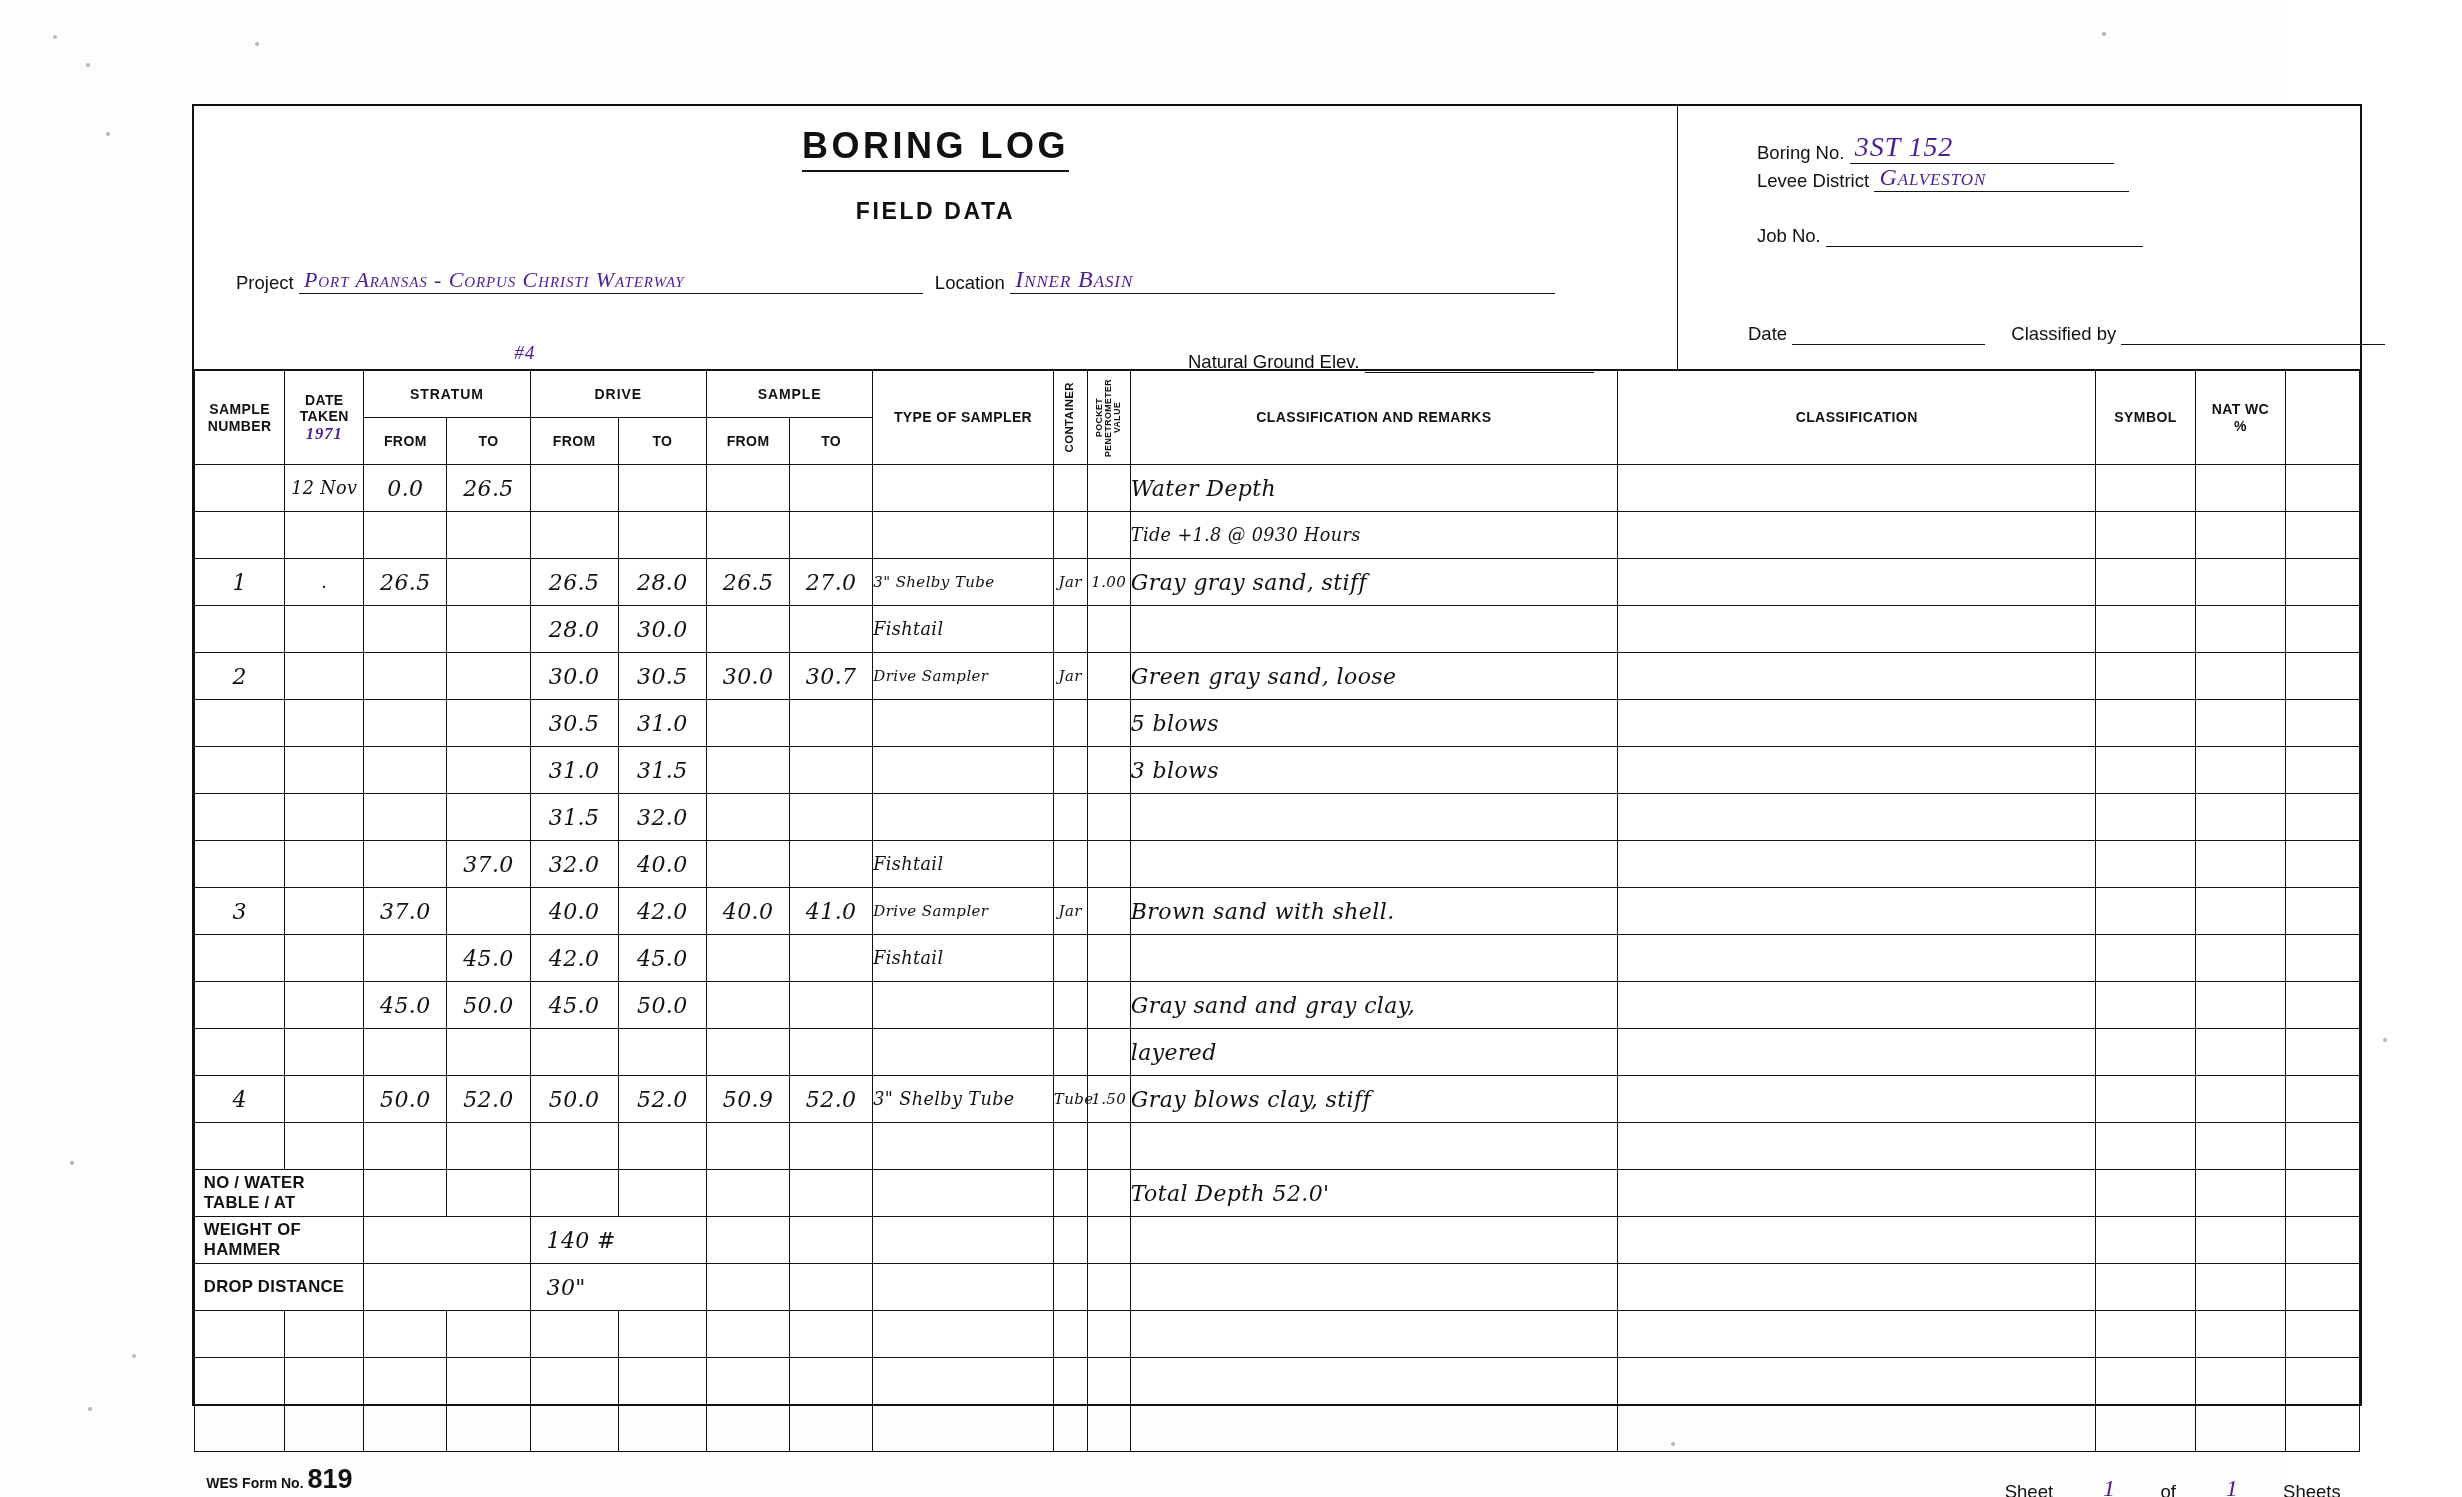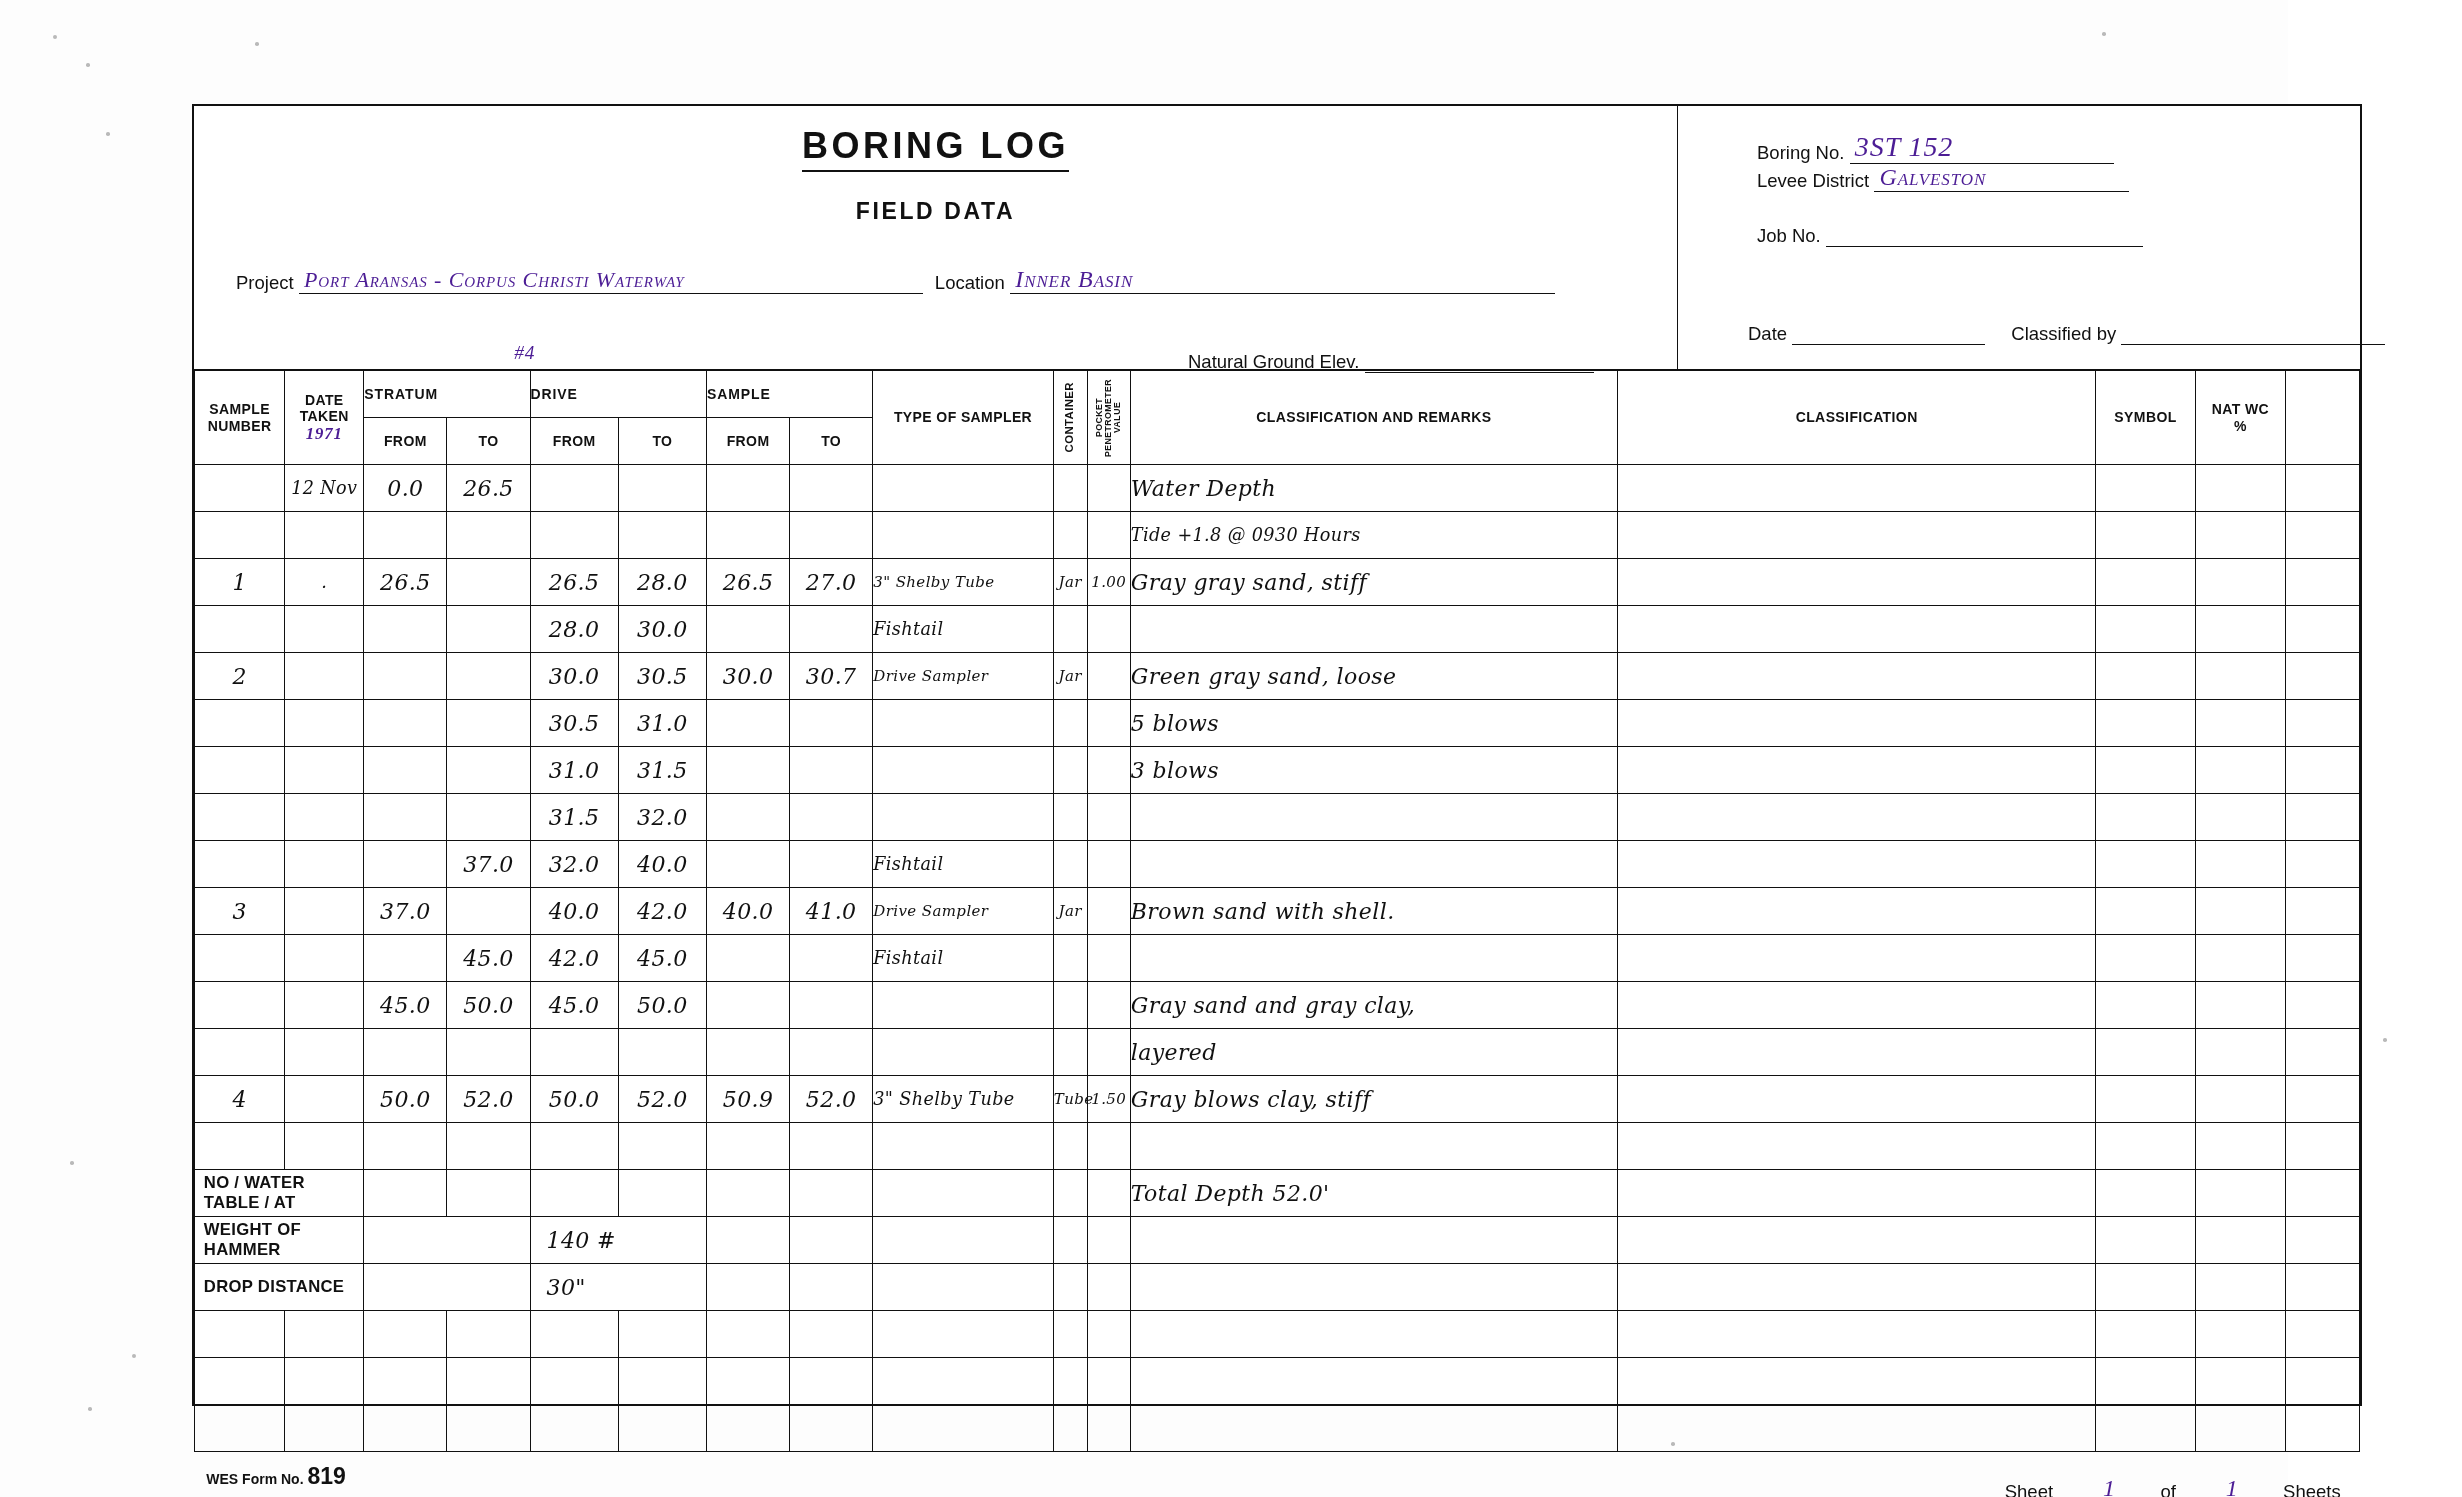--- a/index.html
+++ b/index.html
@@ -129,21 +129,21 @@
     font-size: 14px;
     font-weight: bold;
     text-align: center;
     line-height: 1.15;
     letter-spacing: 0.4px;
     padding: 1.8px 1.8px;
   }
   .grouphead {
     font-size: 14px;
     font-weight: bold;
-    text-align: left;
+    text-align: center;
     letter-spacing: 0.9px;
   }
   .vert {
     writing-mode: vertical-rl;
     transform: rotate(180deg);
     font-size: 11.4px;
     font-weight: bold;
     text-align: center;
     line-height: 1.05;
     margin: 0 auto;
@@ -168,21 +168,21 @@
     height: 69px;
   }
   .wes {
     position: absolute;
     left: 12.3px;
     top: 10.6px;
     font-size: 14px;
     font-weight: bold;
     line-height: 1.2;
   }
-  .wes .num { font-size: 23px; font-weight: bold; }
+  .wes .num { font-size: 27px; font-weight: bold; }
   .sheet {
     position: absolute;
     right: 19.3px;
     top: 23px;
     font-size: 18.5px;
     white-space: nowrap;
   }
   .leaderline {
     display: inline-block;
     border-bottom: 1.8px solid #111;

